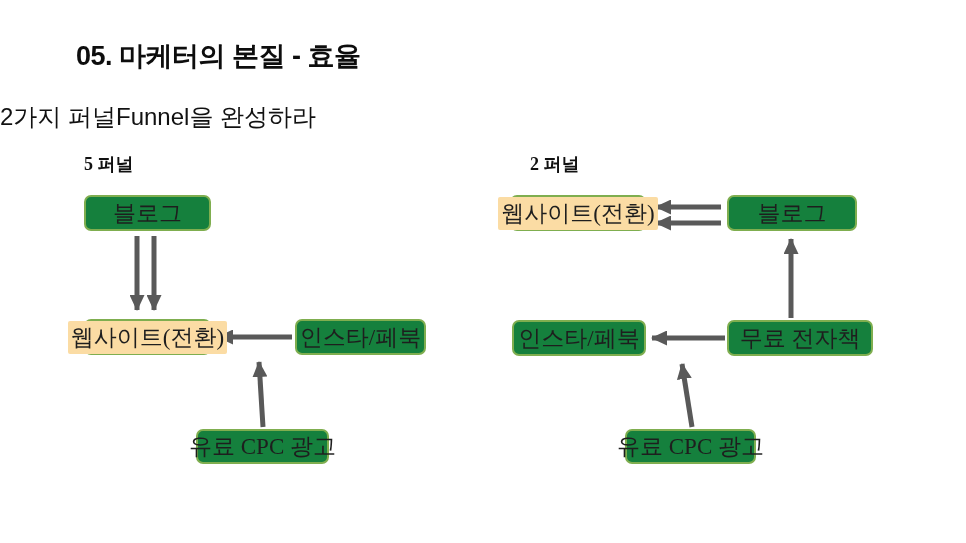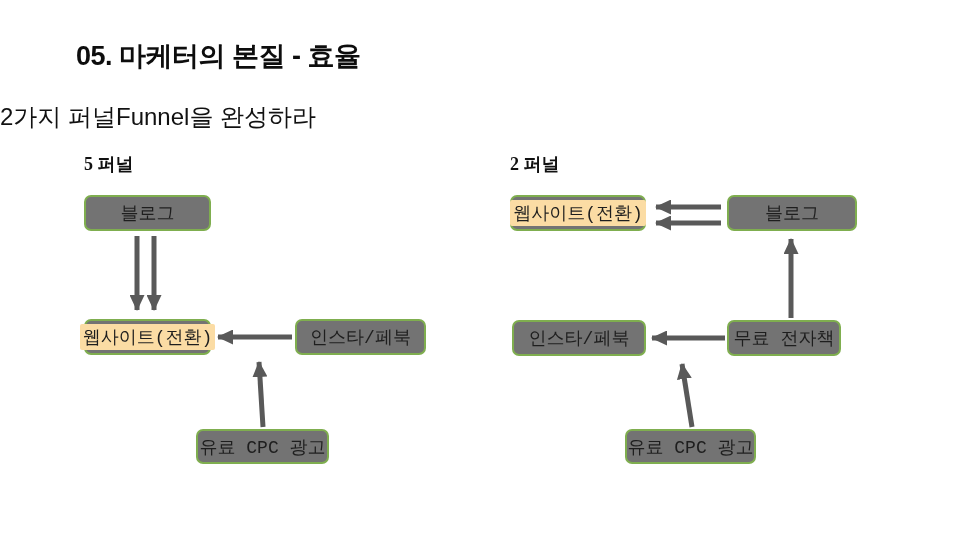--- a/index.html
+++ b/index.html
@@ -30,24 +30,24 @@
   }
   .funnel-label{
     position:absolute;
     font-family:"Liberation Serif","DejaVu Serif",serif;
     font-size:18px;font-weight:700;color:#111;white-space:nowrap;
   }
   .node{
     position:absolute;box-sizing:border-box;
     border:2px solid var(--box-border);
     border-radius:7px;
-    background:#737373;
+    background:#15803d;
     display:flex;align-items:center;justify-content:center;
-    font-family:Liberation Mono, monospace;
-    font-size:18px;color:var(--text);
+    font-family:Liberation Serif, serif;
+    font-size:23px;color:var(--text);
     white-space:nowrap;
   }
   .hl{
     background:var(--highlight);
     padding:1px 3px;
     border-radius:2px;
   }
   svg.arrows{
     position:absolute;left:0;top:0;width:966px;height:543px;
     pointer-events:none;
@@ -57,21 +57,21 @@
 </style>
 </head>
 <body>
 
 <div class="slide">
 
   <div class="title">05. 마케터의 본질 - 효율</div>
   <div class="subtitle">2가지 퍼널Funnel을 완성하라</div>
 
   <div class="funnel-label" style="left:84px;top:152px">5 퍼널</div>
-  <div class="funnel-label" style="left:510px;top:152px">2 퍼널</div>
+  <div class="funnel-label" style="left:530px;top:152px">2 퍼널</div>
 
   <svg class="arrows" viewBox="0 0 966 543" xmlns="http://www.w3.org/2000/svg">
     <defs>
       <marker id="ah" markerUnits="userSpaceOnUse" markerWidth="17" markerHeight="15" refX="15" refY="7.5" orient="auto">
         <path d="M0,0 L16,7.5 L0,15 Z" class="arrow-head"></path>
       </marker>
     </defs>
 
     <line class="arrow-line" x1="137" y1="236" x2="137" y2="310" marker-end="url(#ah)"></line>
     <line class="arrow-line" x1="154" y1="236" x2="154" y2="310" marker-end="url(#ah)"></line>
@@ -100,20 +100,20 @@
 
   <div class="node" style="left:510px;top:195px;width:136px;height:36px">
     <span class="hl">웹사이트(전환)</span>
   </div>
   <div class="node" style="left:727px;top:195px;width:130px;height:36px">
     <span>블로그</span>
   </div>
   <div class="node" style="left:512px;top:320px;width:134px;height:36px">
     <span>인스타/페북</span>
   </div>
-  <div class="node" style="left:727px;top:320px;width:114px;height:36px">
+  <div class="node" style="left:727px;top:320px;width:146px;height:36px">
     <span>무료 전자책</span>
   </div>
   <div class="node" style="left:625px;top:429px;width:131px;height:35px">
     <span>유료 CPC 광고</span>
   </div>
 
 </div>
 
 </body></html>

